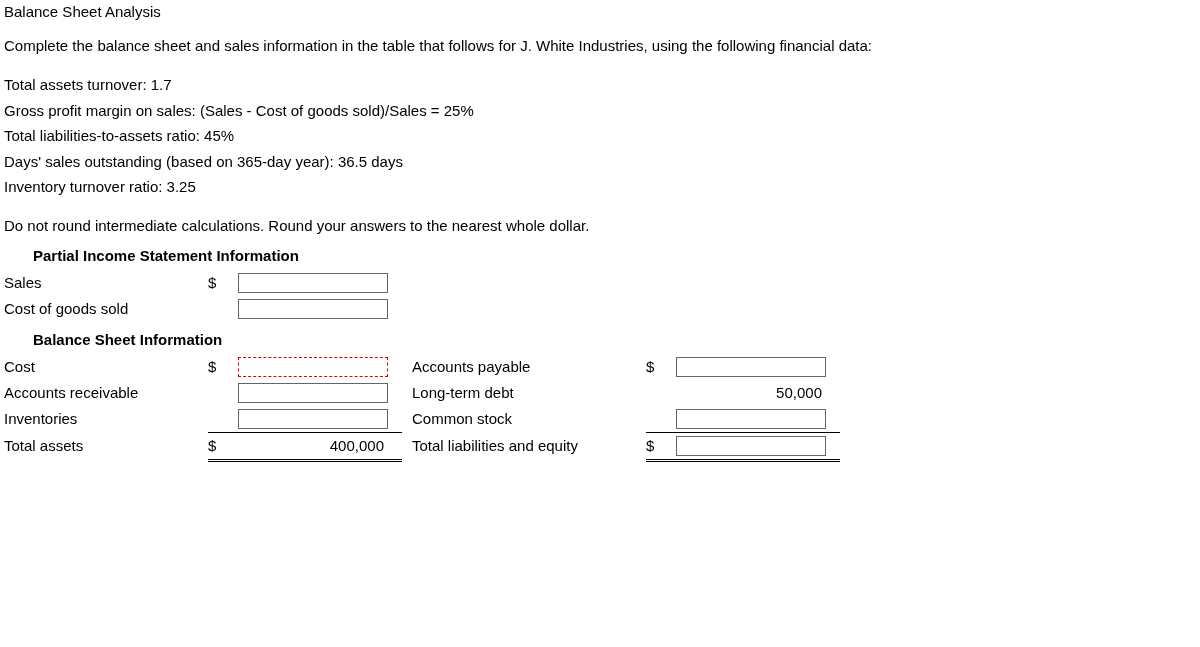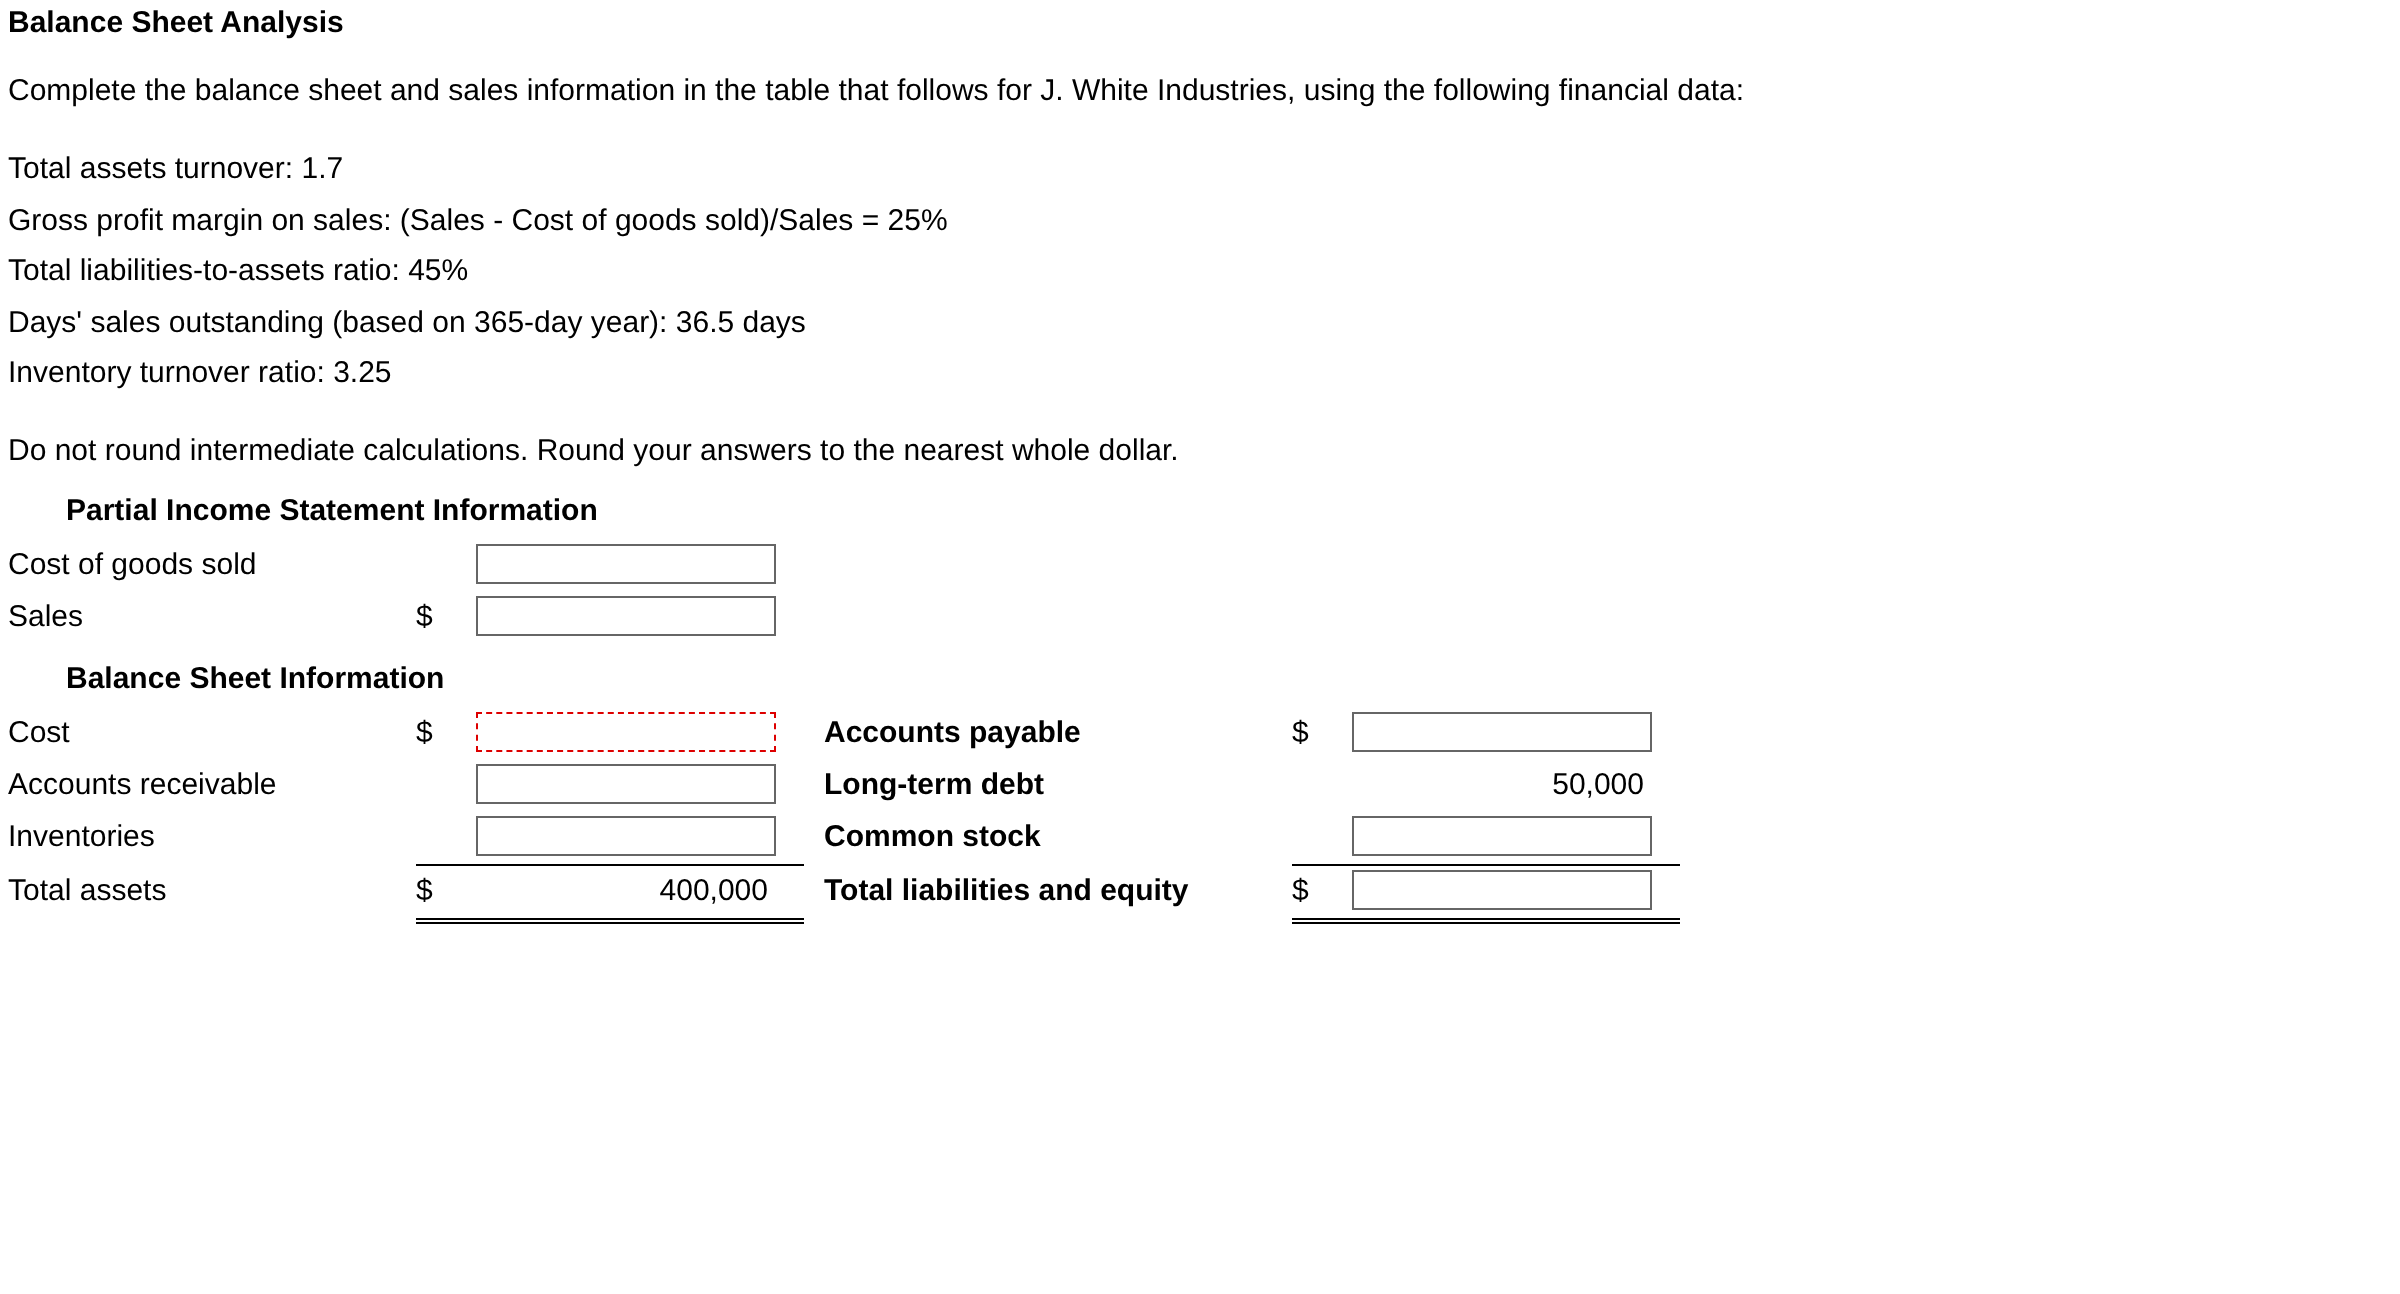--- a/index.html
+++ b/index.html
@@ -4,21 +4,21 @@
   <style>
     body {
       font-family: Verdana, Geneva, sans-serif;
       font-size: 15px;
       color: #000;
       margin: 0;
       padding: 0 4px;
       line-height: 1.6;
     }
     .title {
-      font-weight: bold;
+      font-weight: normal;
       margin-bottom: 10px;
     }
     .instructions {
       margin-bottom: 14px;
     }
     .data-list {
       margin-bottom: 14px;
     }
     .data-list div {
       line-height: 1.7;
@@ -46,21 +46,20 @@
     .dollar-col {
       width: 26px;
       text-align: left;
     }
     .input-col {
       width: 160px;
     }
     .label-col2 {
       width: 230px;
       padding-left: 10px !important;
-      font-weight: bold;
     }
     .dollar-col2 {
       width: 26px;
       text-align: left;
     }
     .input-col2 {
       width: 160px;
     }
     input.text-input {
       width: 150px;
@@ -104,27 +103,27 @@
   <div>Inventory turnover ratio: 3.25</div>
 </div>
 
 <div class="note">Do not round intermediate calculations. Round your answers to the nearest whole dollar.</div>
 
 <div class="section-header">Partial Income Statement Information</div>
 
 <table class="income-table">
   <tbody>
       <tr>
-    <td class="label-col">Cost of goods sold</td>
-    <td class="dollar-col"></td>
+    <td class="label-col">Sales</td>
+    <td class="dollar-col">$</td>
     <td class="input-col"><input type="text" class="text-input" value="" style=""></td>
   </tr>
   <tr>
-    <td class="label-col">Sales</td>
-    <td class="dollar-col">$</td>
+    <td class="label-col">Cost of goods sold</td>
+    <td class="dollar-col"></td>
     <td class="input-col"><input type="text" class="text-input" value="" style=""></td>
   </tr>
 </tbody>
   </table>
 
 <div class="section-header">Balance Sheet Information</div>
 
 <table class="balance-table">
   <tbody>
       <tr>

